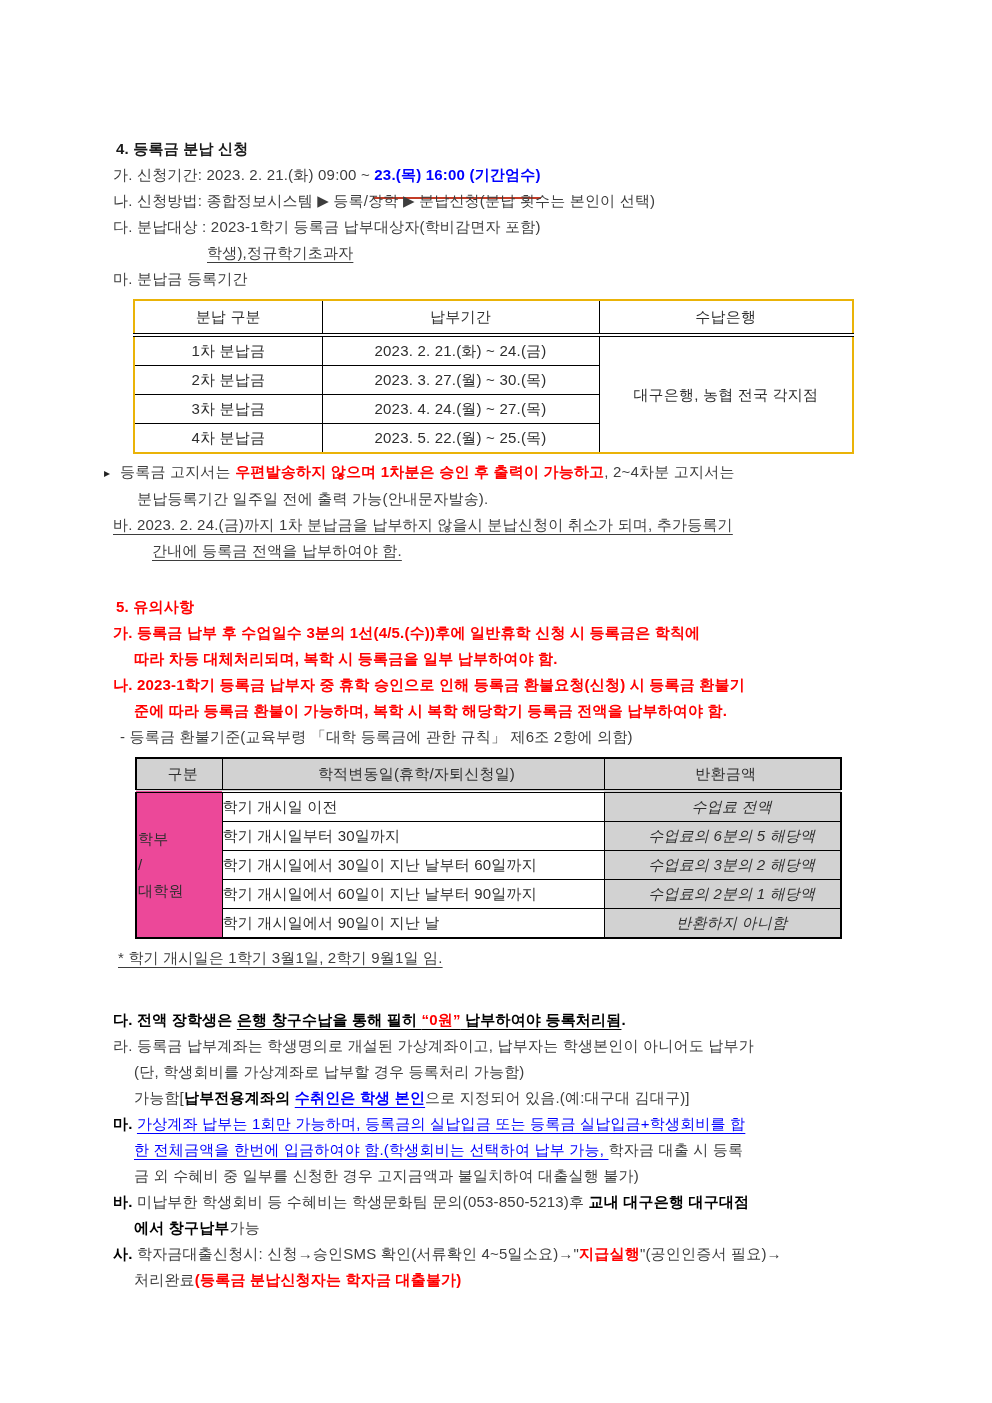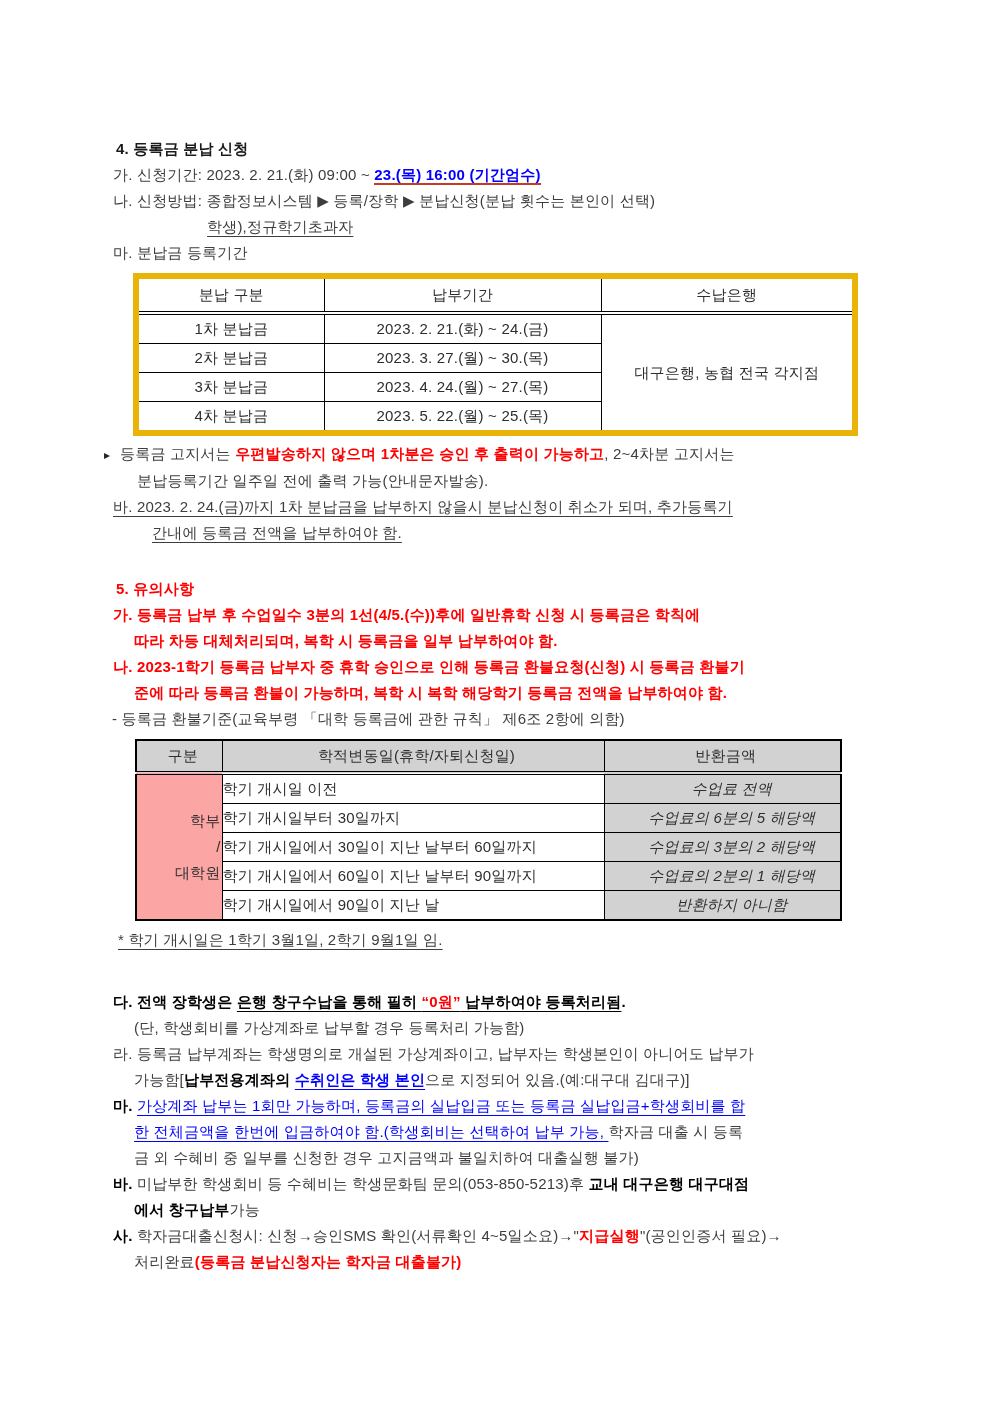--- a/index.html
+++ b/index.html
@@ -12,60 +12,61 @@
   .line { white-space:nowrap; }
 
   .sec-title { margin-left:12px; color:#1a1a1a; font-weight:bold; }
   .sec-title.red { color:var(--emphasis-red,#ff0000); }
   .item  { margin-left:9px; }
   .cont-ra { margin-left:103px; }     
   .cont-ba4 { margin-left:48px; }     
   .notice-text { margin-left:2px; }
   .cont-notice { margin-left:33px; }
   .cont5 { margin-left:30px; }        
-  .dash  { margin-left:8px; }
+  .dash  { margin-left:16px; }
   .star  { margin-left:14px; }
 
   .bold { font-weight:bold; color:#000; }
   .red-bold  { color:var(--emphasis-red,#ff0000); font-weight:bold; }
   .red-text  { color:var(--emphasis-red,#ff0000); }
   .blue-bold { color:var(--link-blue,#0000ff); font-weight:bold; }
   .blue-text { color:var(--link-blue,#0000ff); }
   .u  { text-decoration:underline; text-underline-offset:4px; }
   .deadline { color:var(--link-blue,#0000ff); font-weight:bold;
-              border-bottom:2px solid var(--deadline-underline,#c43c26); padding-bottom:0; }
+              border-bottom:2px solid var(--deadline-underline,#c43c26); padding-bottom:14px; }
   .marker { display:inline-block; width:14px; font-size:12px; color:#222; }
 
   table { border-collapse:collapse; table-layout:fixed; color:#2e2e2e; }
-  .t1 { width:719px; margin:7px 0 5px 29px; border:6px solid #eab308; }
+  .t1 { width:719px; margin:7px 0 5px 29px; border:2px solid #eab308; }
   .t1 th { border:1px solid #000; border-bottom:4px double #000; height:30px; font-weight:normal; text-align:center; }
   .t1 td { border:1px solid #000; height:25px; text-align:center; }
   .t2 { width:705px; margin:7px 0 6px 31px; border:2px solid #000; }
   .t2 th { border:1px solid #000; border-bottom:4px double #000; height:28px; font-weight:normal;
            text-align:center; background:var(--table-header-bg,#d2d2d2);padding-left:8px; }
   .t2 td { border:1px solid #000; height:25px; }
   .t2 td.c2 { text-align:left; padding-left:0; }
   .t2 td.c3 { text-align:center; padding-left:20px; background:var(--table-header-bg,#d2d2d2);font-style:italic; }
-  .t2 td.group { text-align:right; background:#fca5a5; }
+  .t2 td.group { text-align:left; background:#ec4899; }
 
   .gap-after-s4 { margin-bottom:30px; }
   .gap-after-star { margin-bottom:36px; }
 </style>
 </head>
 <body>
 
 <div class="page">
   <div class="doc">
 
     <div class="line sec-title">4. 등록금 분납 신청</div>
 
     <div class="line item">
       <span>가. 신청기간: 2023. 2. 21.(화) 09:00 ~ </span><span class="deadline">23.(목) 16:00 (기간엄수)</span>
     </div>
     <div class="line item">나. 신청방법: 종합정보시스템 ▶ 등록/장학 ▶ 분납신청(분납 횟수는 본인이 선택)</div>
+    <div class="line item">다. 분납대상 : 2023-1학기 등록금 납부대상자(학비감면자 포함)</div>
     <div class="line cont-ra">
       <span class="u">학생),정규학기초과자</span>
     </div>
     <div class="line item">마. 분납금 등록기간</div>
 
     <table class="t1">
       <colgroup>
           <col style="width:188px">
           <col style="width:277px">
           <col style="width:254px">
@@ -160,23 +161,23 @@
       </tbody>
     </table>
 
     <div class="line star gap-after-star">
       <span class="u">* 학기 개시일은 1학기 3월1일, 2학기 9월1일 임.</span>
     </div>
 
     <div class="line item">
       <span class="bold">다. 전액 장학생은 </span><span class="bold u"><span>은행 창구수납을 통해 필히 </span><span class="red-text">“0원”</span><span> 납부하여야 등록처리됨</span></span><span class="bold">.</span>
     </div>
+    <div class="line item">라. 등록금 납부계좌는 학생명의로 개설된 가상계좌이고, 납부자는 학생본인이 아니어도 납부가</div>
+
     <div class="line cont5">(단, 학생회비를 가상계좌로 납부할 경우 등록처리 가능함)</div>
-
-    <div class="line item">라. 등록금 납부계좌는 학생명의로 개설된 가상계좌이고, 납부자는 학생본인이 아니어도 납부가</div>
     <div class="line cont5">
       <span>가능함[</span><span class="bold">납부전용계좌의 </span><span class="blue-bold u">수취인은 학생 본인</span><span>으로 지정되어 있음.(예:대구대 김대구)]</span>
     </div>
 
     <div class="line item">
       <span class="bold">마. </span><span class="blue-text u">가상계좌 납부는 1회만 가능하며, 등록금의 실납입금 또는 등록금 실납입금+학생회비를 합</span>
     </div>
     <div class="line cont5">
       <span class="blue-text u">한 전체금액을 한번에 입금하여야 함.(학생회비는 선택하여 납부 가능, </span><span>학자금 대출 시 등록</span>
     </div>

